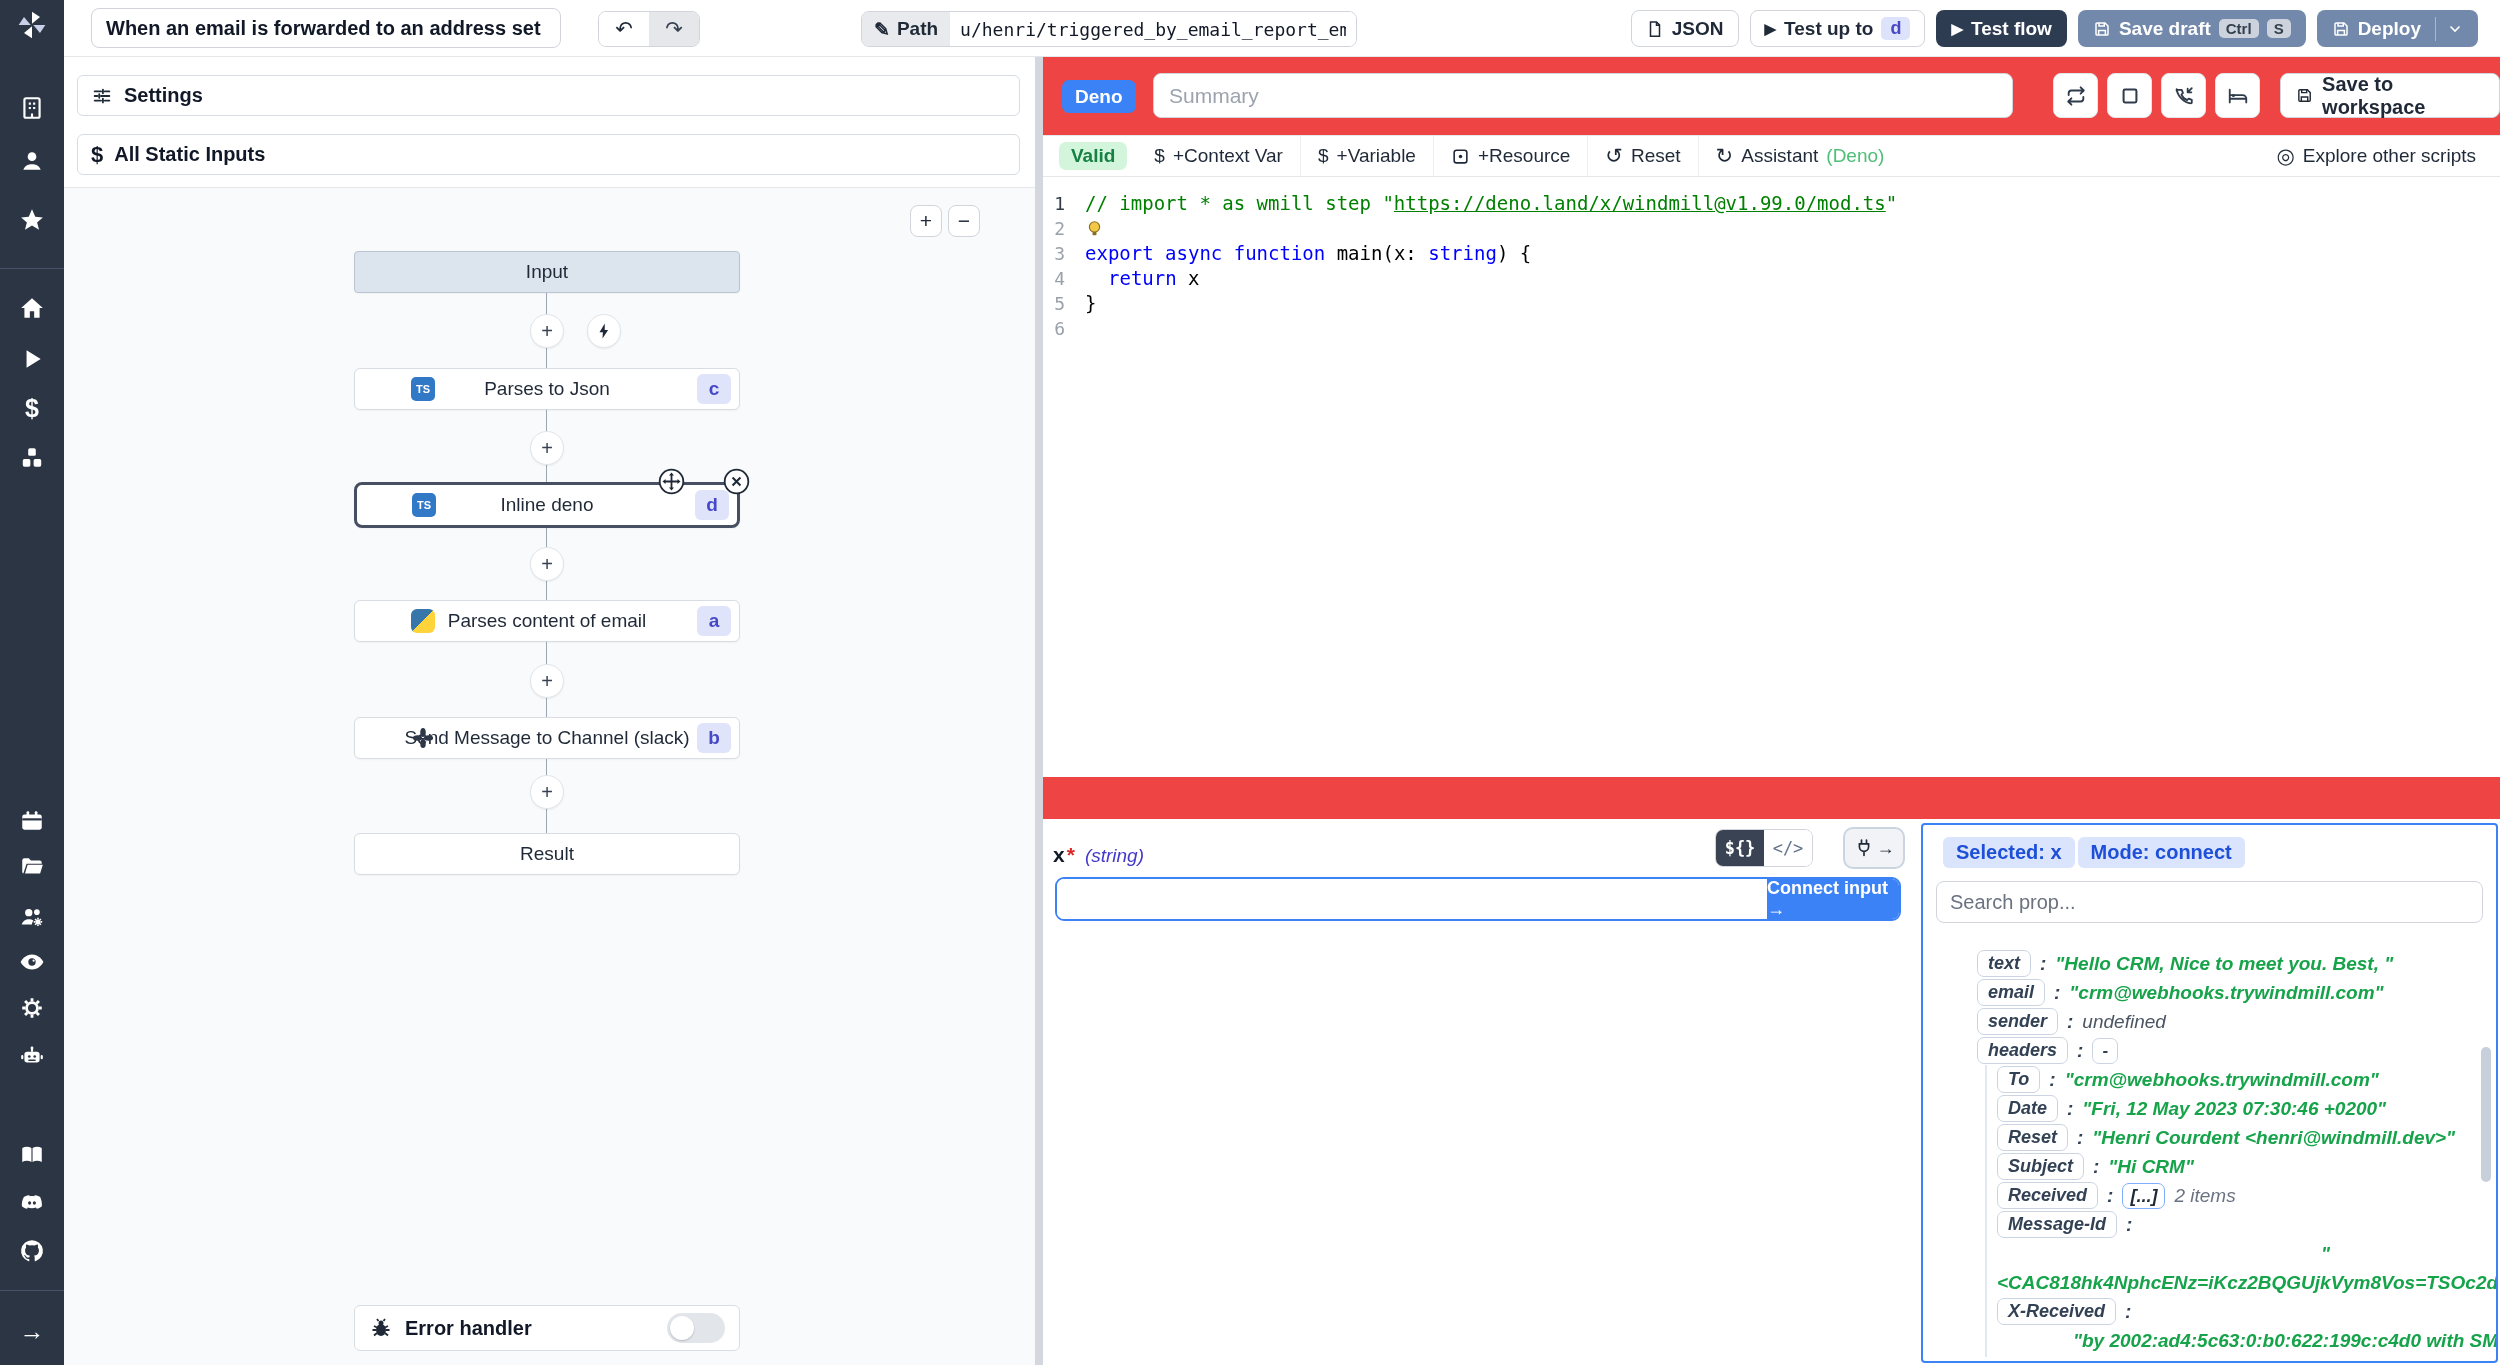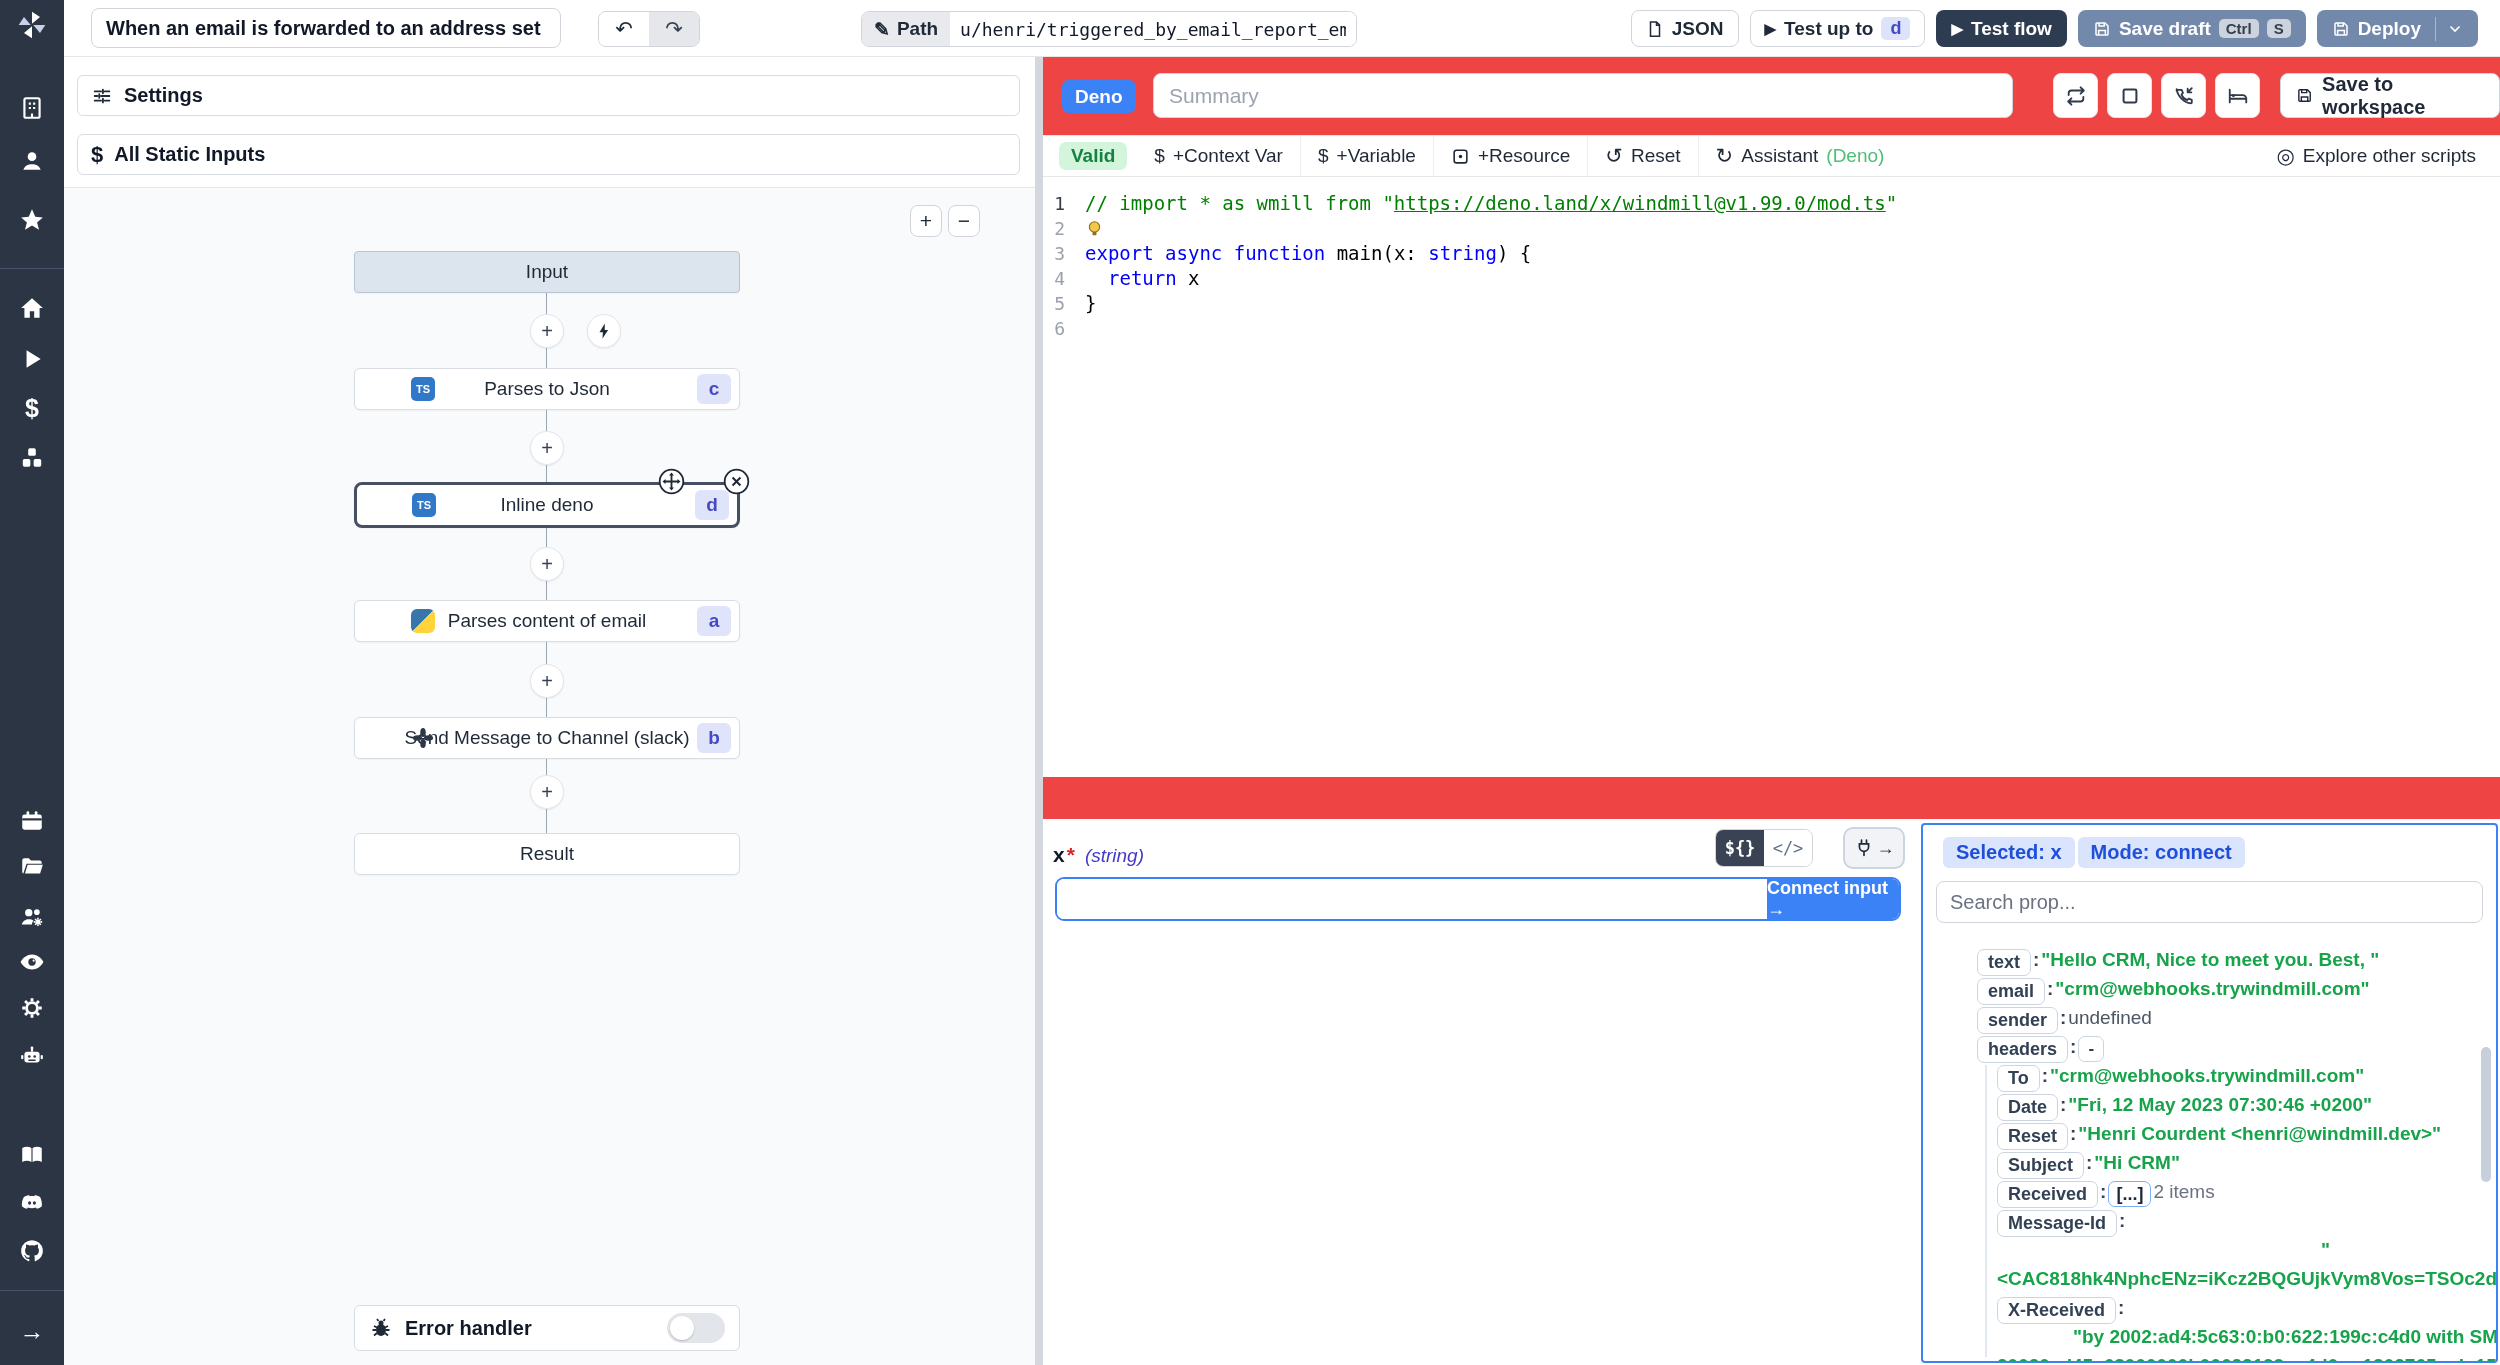--- a/index.html
+++ b/index.html
@@ -104,21 +104,21 @@
   .connect-btn { width:132px; background:#3b82f6; color:#fff; font-weight:700; font-size:18px; display:flex; align-items:center; justify-content:center; cursor:pointer; }
 
   
   .prop-panel { position:absolute; left:878px; top:4px; width:577px; height:540px; border:2px solid #3b82f6; border-radius:4px; background:#fff; overflow:hidden; }
   .pbadges { position:absolute; left:20px; top:12px; display:flex; gap:3px; }
   .pbadge { background:#dbe4fd; color:#1d4fd8; font-weight:600; font-size:20px; border-radius:6px; padding:4px 13px; cursor:pointer; }
   .searchprop { position:absolute; left:13px; top:56px; width:547px; height:42px; border:1px solid #d1d5db; border-radius:8px; padding:0 13px; font-size:20px; font-family:"Liberation Sans",sans-serif; color:#111827; }
   .searchprop::placeholder { color:#6b7280; }
   .ptree { position:absolute; left:0; right:0; top:112px; bottom:0; padding-top:12px; overflow:hidden; }
   .pguide { position:absolute; left:62px; top:128px; bottom:4px; width:2px; background:#e2e8f0; }
-  .trow { display:flex; gap:2px; height:29px; font-size:19px; white-space:nowrap; cursor:pointer; }
+  .trow { display:flex; align-items:center; gap:9px; height:29px; font-size:19px; white-space:nowrap; cursor:pointer;font-style:italic; }
   .trow.ind0 { padding-left:54px; }
   .trow.ind1 { padding-left:74px; }
   .trow.ind2 { padding-left:150px; }
   .trow.tright { padding-left:398px; }
   .pill { height:27px; line-height:25px; padding:0 10px; border:1.5px solid #cbd5e1; border-radius:7px; background:#fff; font-weight:700; font-size:18px; color:#334155; }
   .colon { font-weight:700; color:#334155; }
   .val.str { color:#16a34a; font-weight:600; }
   .val.undef { color:#4b5563; }
   .minus { width:26px; height:26px; border:1.5px solid #cbd5e1; border-radius:7px; display:flex; align-items:center; justify-content:center; font-weight:700; color:#334155; font-size:17px; }
   .arr { border:1.5px solid #7eaefc; border-radius:7px; padding:0 7px; height:26px; line-height:24px; font-weight:700; font-size:18px; color:#1f2937; }
@@ -490,21 +490,21 @@
       </div>
       <div class="explore">
         <span style="font-size:21px">◎</span>
         <span>Explore other scripts</span>
       </div>
     </div>
 
     <div class="ed-code">
       <div class="cline">
         <span class="gut active">1</span>
-        <span class="ctext"><span class="tok-cm">// import * as wmill from "</span><span class="tok-url">https://deno.land/x/windmill@v1.99.0/mod.ts</span><span class="tok-cm">"</span></span>
+        <span class="ctext"><span class="tok-cm">// import * as wmill step "</span><span class="tok-url">https://deno.land/x/windmill@v1.99.0/mod.ts</span><span class="tok-cm">"</span></span>
       </div>
       <div class="cline">
         <span class="gut">2</span>
         <span class="ctext"><svg class="bulb" viewBox="0 0 24 24">
               <circle cx="12" cy="10" r="6.5" fill="#f3c846" stroke="#8a6d1d" stroke-width="1.4"></circle>
               <rect x="9.5" y="16.5" width="5" height="4" rx="1" fill="#8a6d1d"></rect>
             </svg></span>
       </div>
       <div class="cline">
         <span class="gut">3</span>

